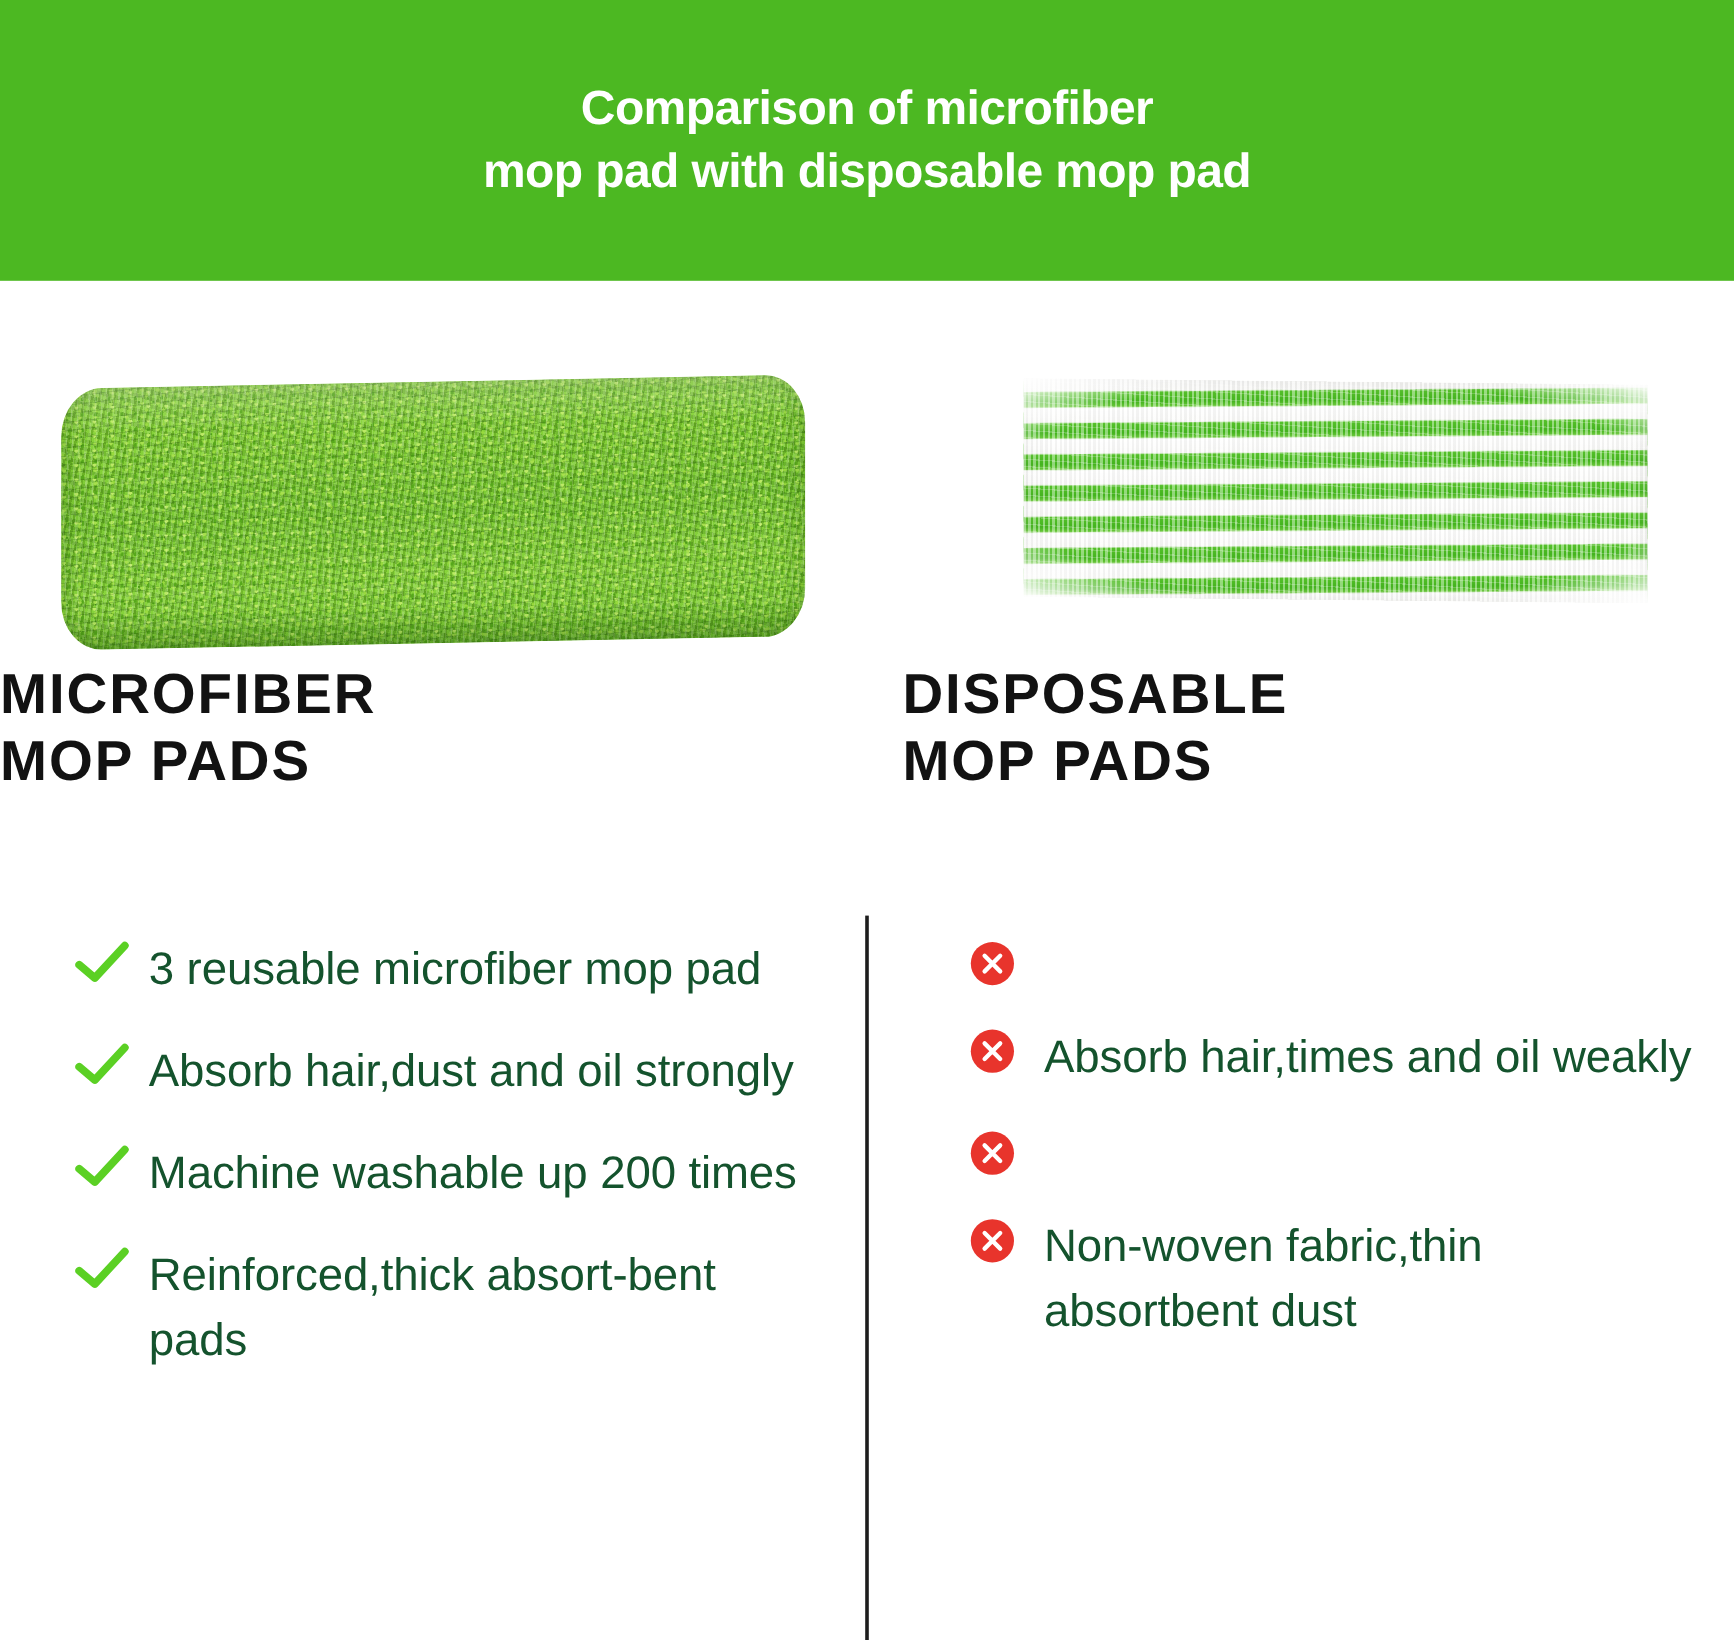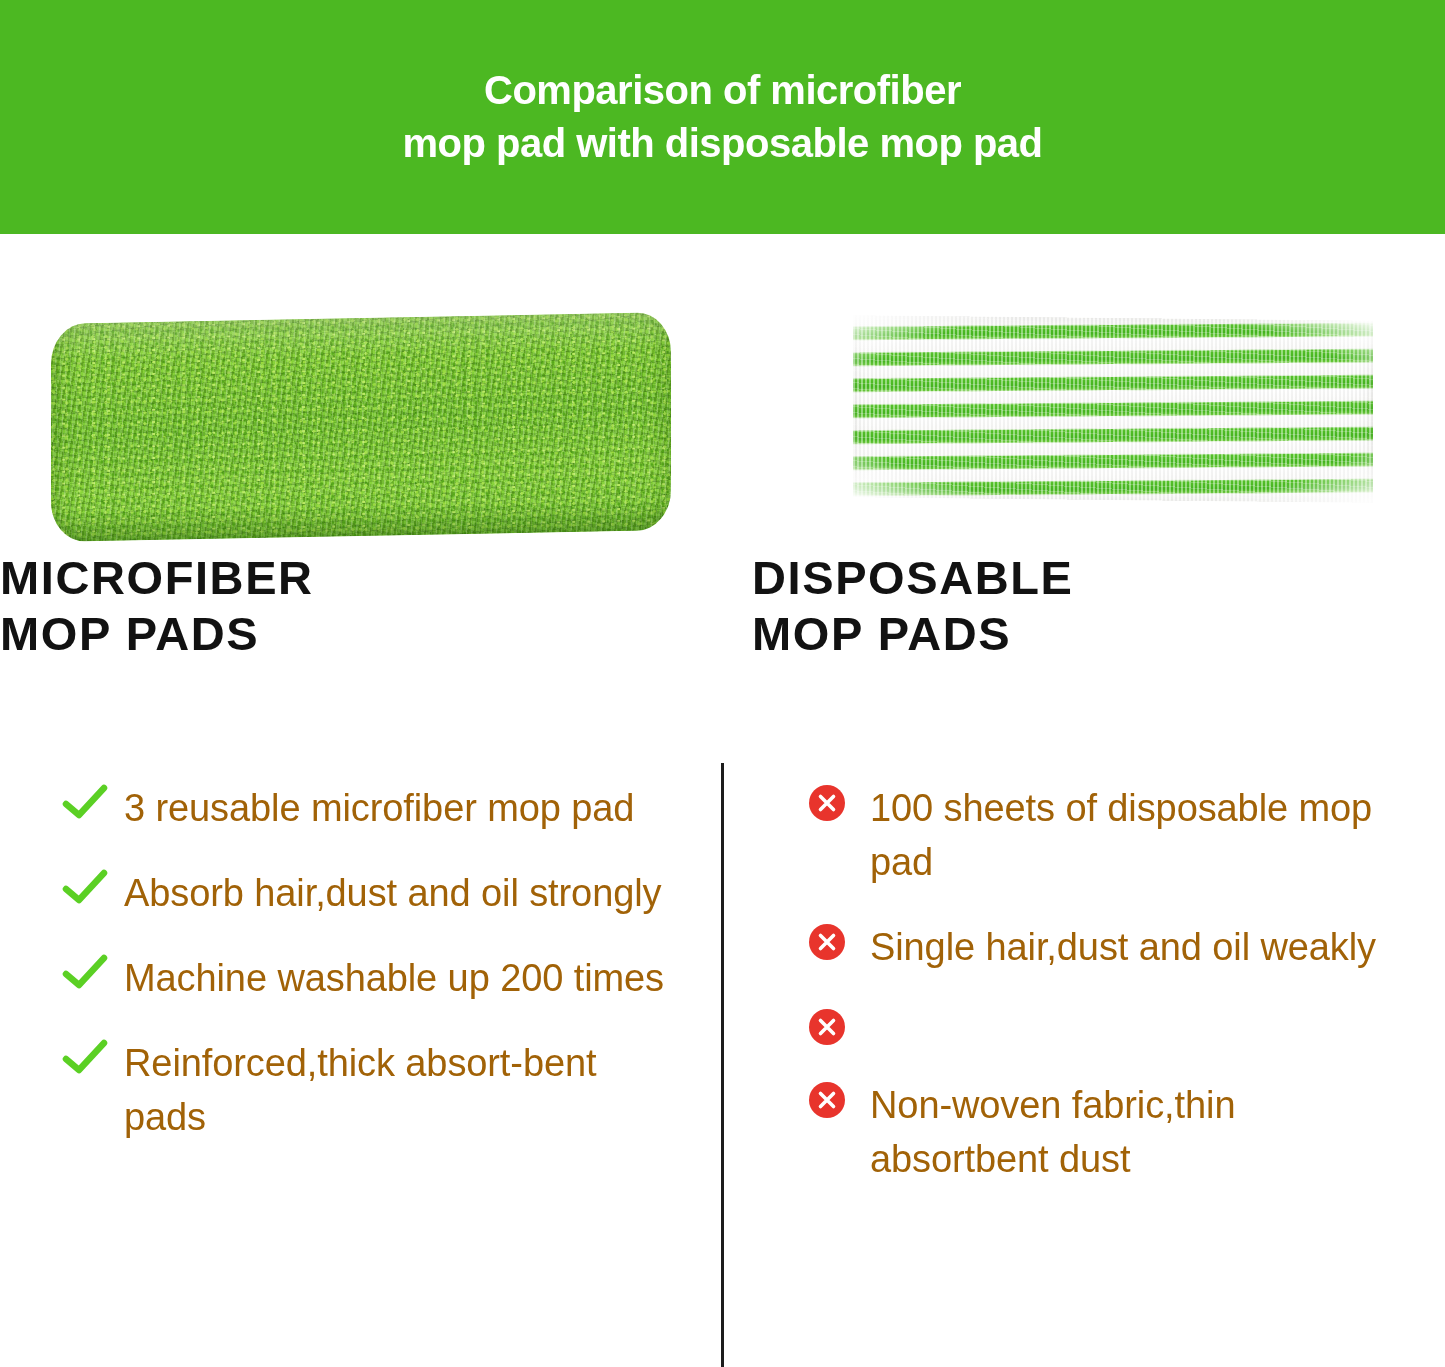--- a/index.html
+++ b/index.html
@@ -196,21 +196,21 @@
     width: 46px;
     height: 42px;
     margin-right: 16px;
     display: flex;
     align-items: center;
     justify-content: flex-start;
   }
   .feature-col.right .feature-icon { width: 40px; margin-right: 22px; }
 
   .feature-text {
-    color: #a16207;
+    color: #14532d;
     font-size: 38px;
     line-height: 1.42;
     letter-spacing: -0.1px;
   }
 </style>
 </head>
 <body>
 
 <div class="header-banner">
   <div class="header-title">Comparison of microfiber
@@ -286,31 +286,30 @@
   <div class="feature-col right">
     <ul class="feature-list">
 
       <li class="feature-item">
         <span class="feature-icon">
           <svg width="38" height="38" viewBox="0 0 38 38" aria-hidden="true">
             <circle cx="19" cy="19" r="18" fill="#e8342c"></circle>
             <path d="M12.5 12.5 L25.5 25.5 M25.5 12.5 L12.5 25.5" fill="none" stroke="#ffffff" stroke-width="3.6" stroke-linecap="round"></path>
           </svg>
         </span>
-        <span class="feature-text">100 sheets of disposable mop pad</span>
       </li>
 
       <li class="feature-item">
         <span class="feature-icon">
           <svg width="38" height="38" viewBox="0 0 38 38" aria-hidden="true">
             <circle cx="19" cy="19" r="18" fill="#e8342c"></circle>
             <path d="M12.5 12.5 L25.5 25.5 M25.5 12.5 L12.5 25.5" fill="none" stroke="#ffffff" stroke-width="3.6" stroke-linecap="round"></path>
           </svg>
         </span>
-        <span class="feature-text">Single hair,dust and oil weakly</span>
+        <span class="feature-text">Absorb hair,times and oil weakly</span>
       </li>
 
       <li class="feature-item">
         <span class="feature-icon">
           <svg width="38" height="38" viewBox="0 0 38 38" aria-hidden="true">
             <circle cx="19" cy="19" r="18" fill="#e8342c"></circle>
             <path d="M12.5 12.5 L25.5 25.5 M25.5 12.5 L12.5 25.5" fill="none" stroke="#ffffff" stroke-width="3.6" stroke-linecap="round"></path>
           </svg>
         </span>
       </li>

